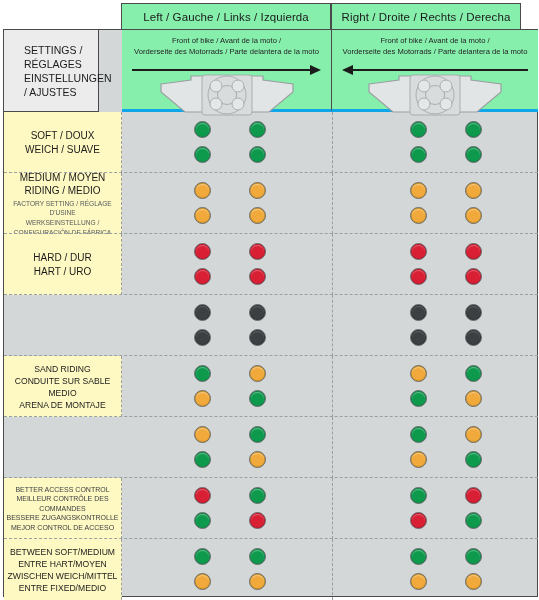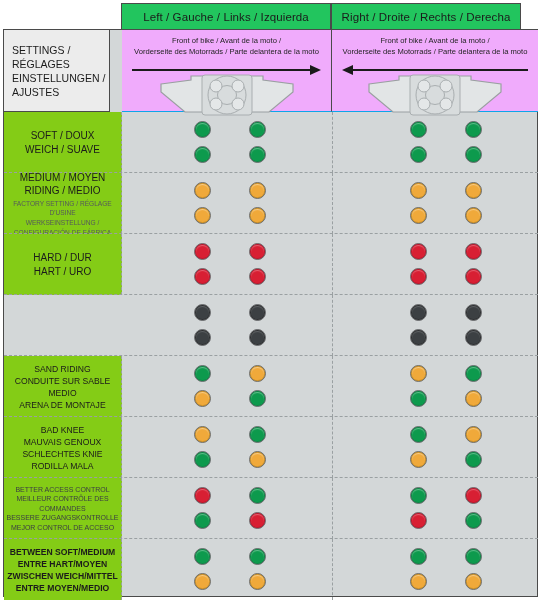--- a/index.html
+++ b/index.html
@@ -13,57 +13,57 @@
   #page {
     position: relative;
     width: 539px; height: 600px;
     background: #ffffff;
   }
 
   
   .col-head {
     position: absolute;
     top: 3px; height: 27px;
-    background: #22c55e;
+    background: #86efac;
     border: 1px solid #4a4a4a;
     display: flex; align-items: center; justify-content: center;
     font-size: 11.5px; color: #1b1b1b;
     letter-spacing: .1px;
   }
   #head-left  { left: 121px; width: 210px; }
   #head-right { left: 331px; width: 190px; }
 
   
   #frame {
     position: absolute;
     left: 3px; top: 29px;
     width: 535px; height: 568px;
     border: 1px solid #4a4a4a;
     background: #d3d7d8;
   }
   
   #settings-cell {
     position: absolute;
     left: 0; top: 0;
-    width: 106px; height: 82px;
+    width: 95px; height: 82px;
     background: #ececec;
     border-right: 1px solid #4a4a4a;
     border-bottom: 1px solid #4a4a4a;
     display: flex; align-items: center;
-    padding-left: 8px;
+    padding-left: 20px;
   }
   #settings-cell .txt {
     font-size: 10.5px; line-height: 14px; color: #1b1b1b;
   }
   
   .diagram-cell {
     position: absolute;
     top: 0; height: 82px;
-    border-bottom: 1px solid #0ea5e9;
-    background: #f0abfc;
+    border-bottom: 3px solid #0ea5e9;
+    background: #86efac;
   }
   #diag-left  { left: 118px; width: 210px; border-right: 1px solid #4a4a4a; }
   #diag-right { left: 328px; width: 206px; }
 
   .diag-caption {
     position: absolute; left: 0; right: 0; top: 6px;
     text-align: center;
     font-size: 7.6px; line-height: 10.5px; color: #232323;
   }
   .arrow-row {
@@ -88,21 +88,21 @@
   }
 
   
   .row {
     position: absolute;
     left: 0; width: 534px; height: 61px;
   }
   .row .label-cell {
     position: absolute; left: 0; top: 0;
     width: 118px; height: 100%;
-    background: #84cc16;
+    background: #fef9c3;
     display: flex; align-items: center; justify-content: center;
     text-align: center;
     border-right: 1px dashed #9aa0a2;
   }
   .row.last .label-cell { border-right: 1px dashed #9aa0a2; }
   .row .dash-bottom {
     position: absolute; left: 0; right: 0; bottom: 0;
     border-bottom: 1px dashed #9aa0a2;
   }
   .row .vdiv {
@@ -362,28 +362,20 @@
               <div class="dot green"></div>
             </div>
             <div class="dot-row r2">
               <div class="dot green"></div>
               <div class="dot orange"></div>
             </div>
           </div>
           <div class="dash-bottom"></div>
         </div>
         <div class="row" style="top: 387px;">
-          <div class="label-cell">
-            <div>
-              <div class="title sm">BAD KNEE</div>
-              <div class="title sm">MAUVAIS GENOUX</div>
-              <div class="title sm">SCHLECHTES KNIE</div>
-              <div class="title sm">RODILLA MALA</div>
-            </div>
-          </div>
           <div class="vdiv"></div>
           <div class="dots left-pane">
             <div class="dot-row r1">
               <div class="dot orange"></div>
               <div class="dot green"></div>
             </div>
             <div class="dot-row r2">
               <div class="dot green"></div>
               <div class="dot orange"></div>
             </div>
@@ -425,27 +417,27 @@
               <div class="dot green"></div>
               <div class="dot red"></div>
             </div>
             <div class="dot-row r2">
               <div class="dot red"></div>
               <div class="dot green"></div>
             </div>
           </div>
           <div class="dash-bottom"></div>
         </div>
-        <div class="row last" style="top: 509px; font-weight: bold;">
+        <div class="row last" style="top: 509px;">
           <div class="label-cell">
             <div>
               <div class="title sm">BETWEEN SOFT/MEDIUM</div>
               <div class="title sm">ENTRE HART/MOYEN</div>
               <div class="title sm">ZWISCHEN WEICH/MITTEL</div>
-              <div class="title sm">ENTRE MOYEN/MEDIO</div>
+              <div class="title sm">ENTRE FIXED/MEDIO</div>
             </div>
           </div>
           <div class="vdiv"></div>
           <div class="dots left-pane">
             <div class="dot-row r1">
               <div class="dot green"></div>
               <div class="dot green"></div>
             </div>
             <div class="dot-row r2">
               <div class="dot orange"></div>

